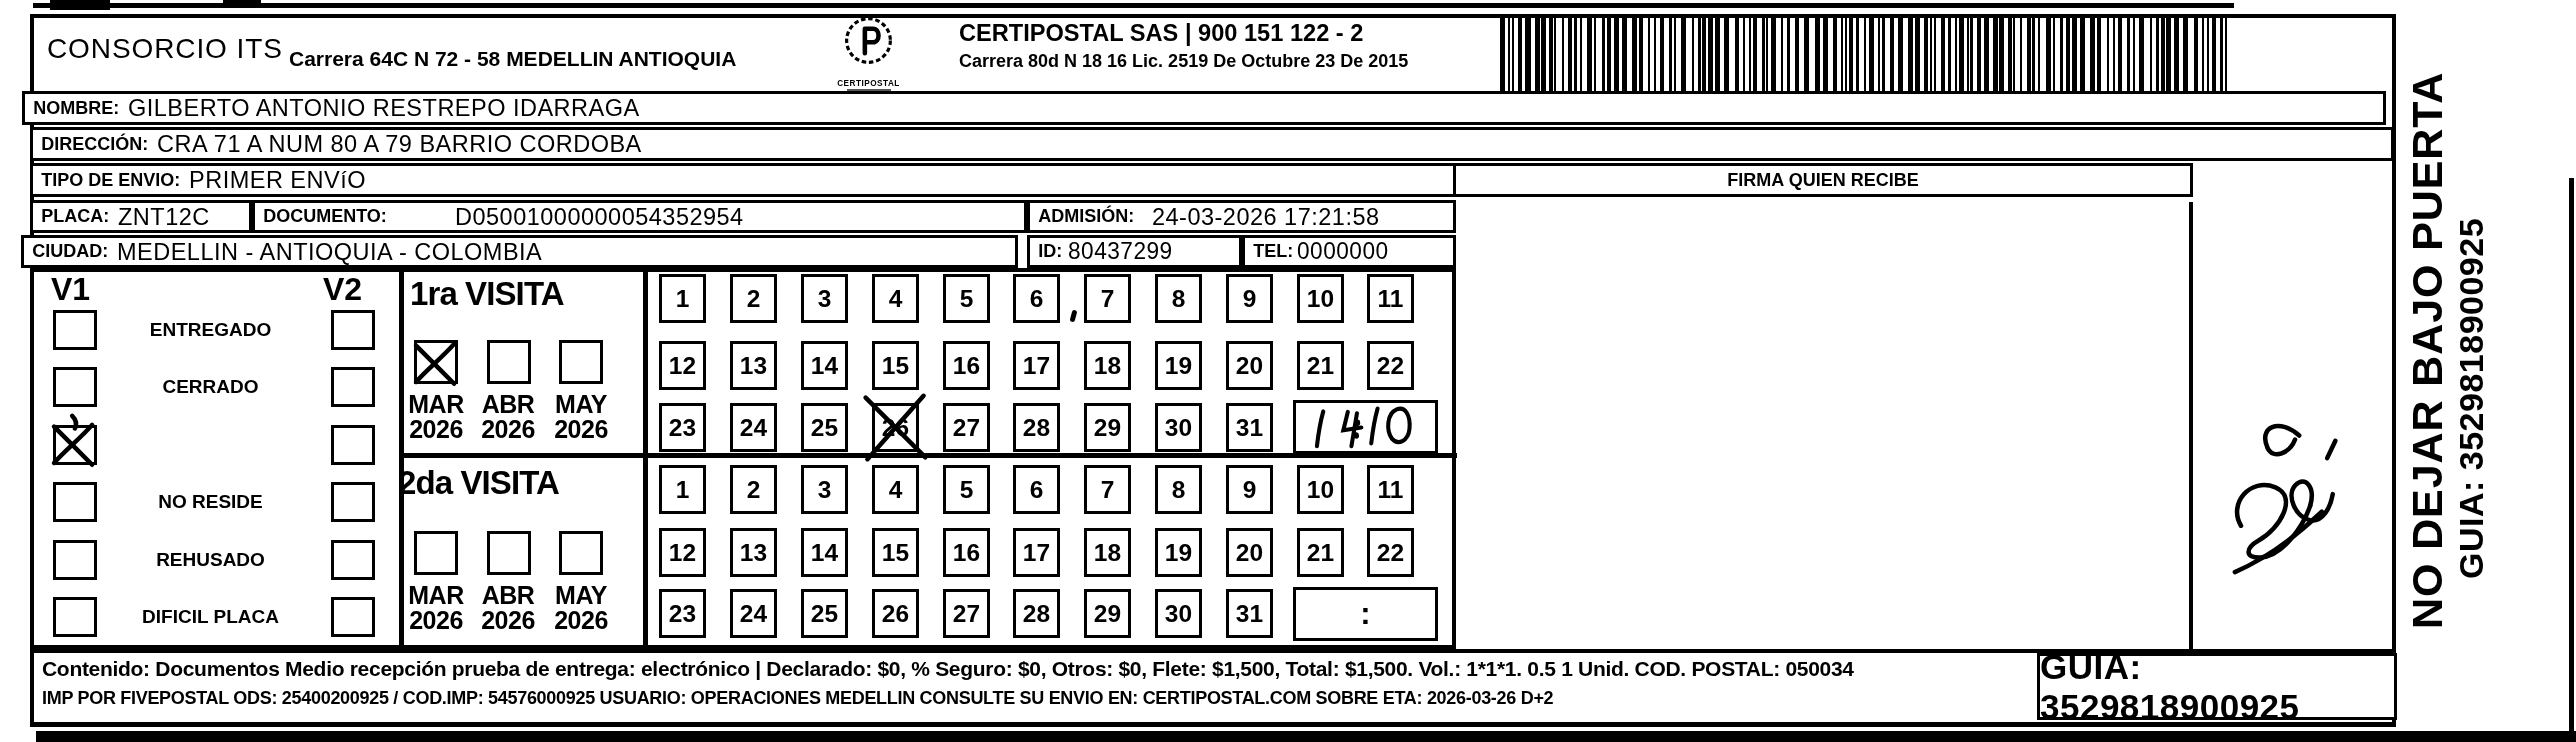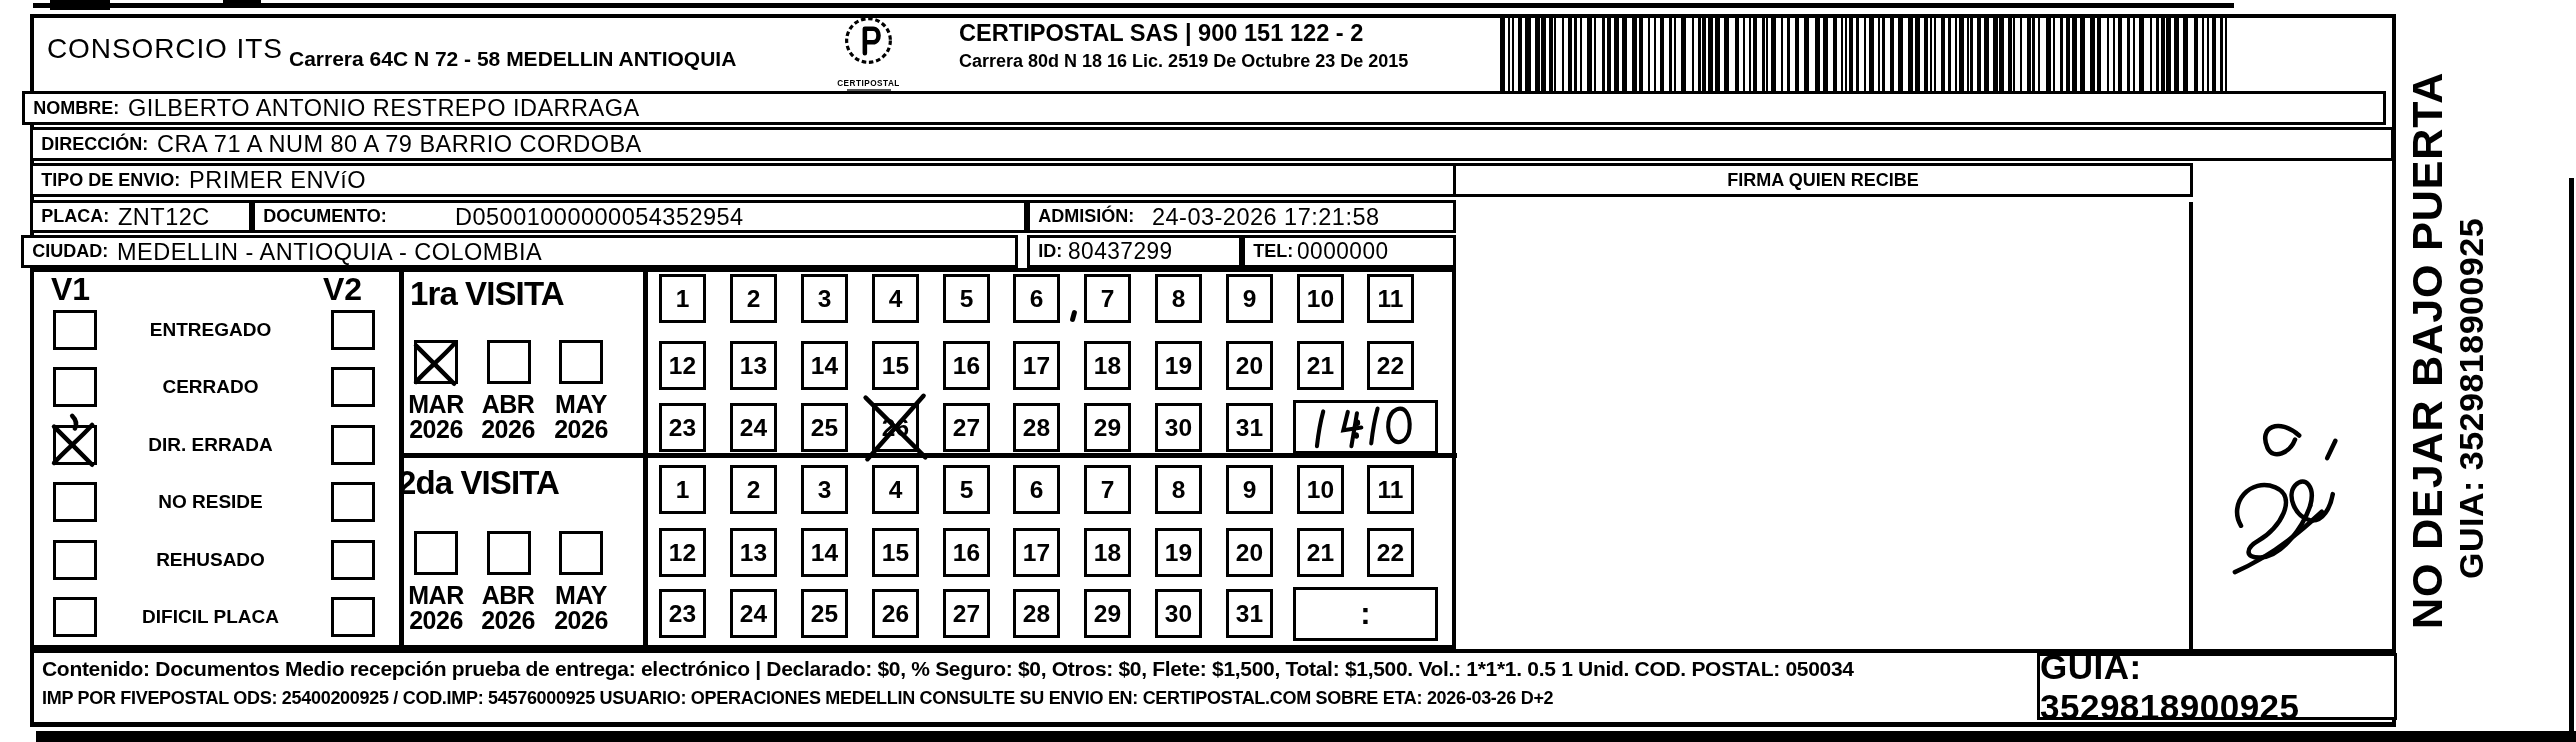--- a/index.html
+++ b/index.html
@@ -241,21 +241,20 @@
   <div class="vert" style="left:2403px;top:629px;font-size:43px;letter-spacing:0.9px;">NO DEJAR BAJO PUERTA</div>
   <div class="vert" style="left:2452px;top:579px;font-size:34px;letter-spacing:0.5px;">GUIA: 3529818900925</div>
 
 <div class="chk" style="left: 53px; top: 310px; width: 44px; height: 40px; position: absolute;"></div>
     <div class="statlbl" style="left: 98px; top: 310px; width: 225px; height: 40px;">ENTREGADO</div>
     <div class="chk" style="left: 331px; top: 310px; width: 44px; height: 40px; position: absolute;"></div>
     <div class="chk" style="left: 53px; top: 367px; width: 44px; height: 40px; position: absolute;"></div>
     <div class="statlbl" style="left: 98px; top: 367px; width: 225px; height: 40px;">CERRADO</div>
     <div class="chk" style="left: 331px; top: 367px; width: 44px; height: 40px; position: absolute;"></div>
     <div class="chk" style="left: 53px; top: 425px; width: 44px; height: 40px; position: absolute;"></div>
-    <div class="statlbl" style="left: 98px; top: 425px; width: 225px; height: 40px;">DIR. ERRADA</div>
     <div class="chk" style="left: 331px; top: 425px; width: 44px; height: 40px; position: absolute;"></div>
     <div class="overlay" style="left: 45px; top: 412px;">
       <svg width="58" height="62" viewBox="0 0 64 68">
         <path d="M10,16 C22,28 40,46 52,58" fill="none" stroke="#000000" stroke-width="5" stroke-linecap="round"></path>
         <path d="M52,14 C40,28 20,44 10,56" fill="none" stroke="#000000" stroke-width="5" stroke-linecap="round"></path>
         <path d="M30,4 C34,8 36,12 33,18" fill="none" stroke="#000000" stroke-width="5" stroke-linecap="round"></path>
       </svg>
     </div>
     <div class="chk" style="left: 53px; top: 482px; width: 44px; height: 40px; position: absolute;"></div>
     <div class="statlbl" style="left: 98px; top: 482px; width: 225px; height: 40px;">NO RESIDE</div>

